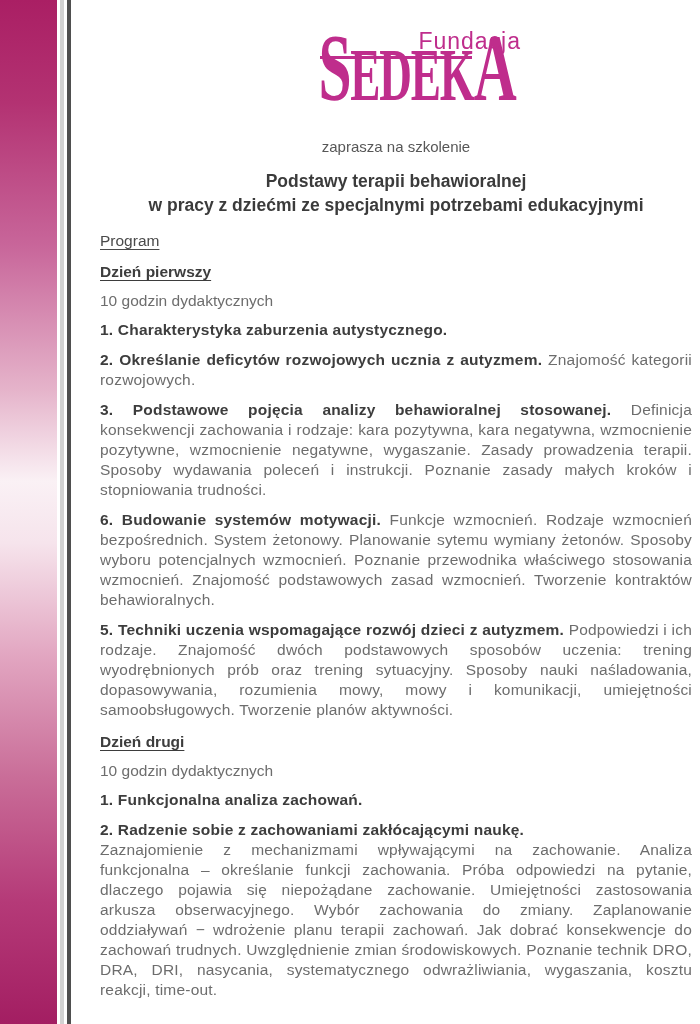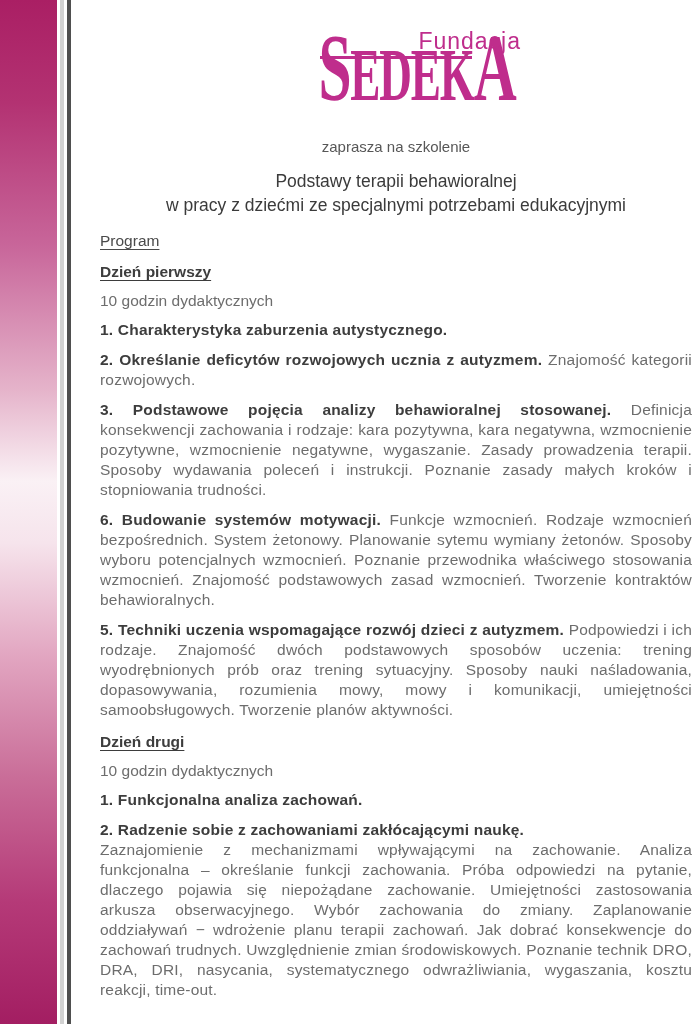--- a/index.html
+++ b/index.html
@@ -72,21 +72,21 @@
   .intro {
     margin-top: 16px;
     text-align: center;
     color: #575757;
     font-size: 15px;
   }
   .course-title {
     margin-top: 14px;
     text-align: center;
     color: #3b3b3b;
-    font-weight: normal;
+    font-weight: bold;
     font-size: 17.5px;
     line-height: 24px;
   }
   .course-subtitle {
     margin-top: 15px;
     text-align: center;
     color: #666666;
     font-size: 16px;
     line-height: 21px;
   }

